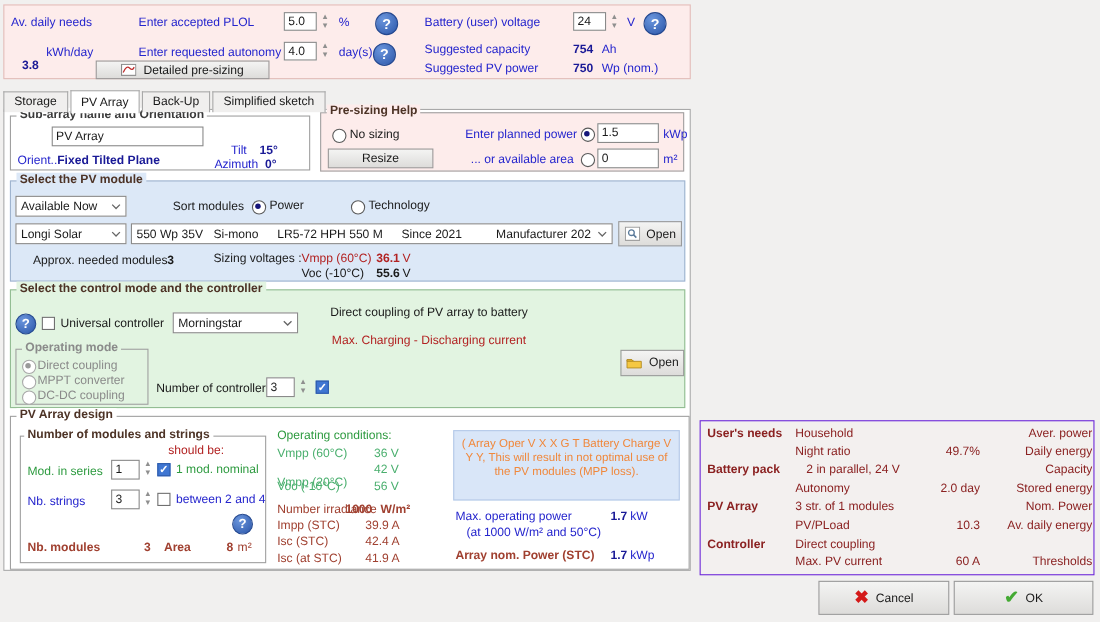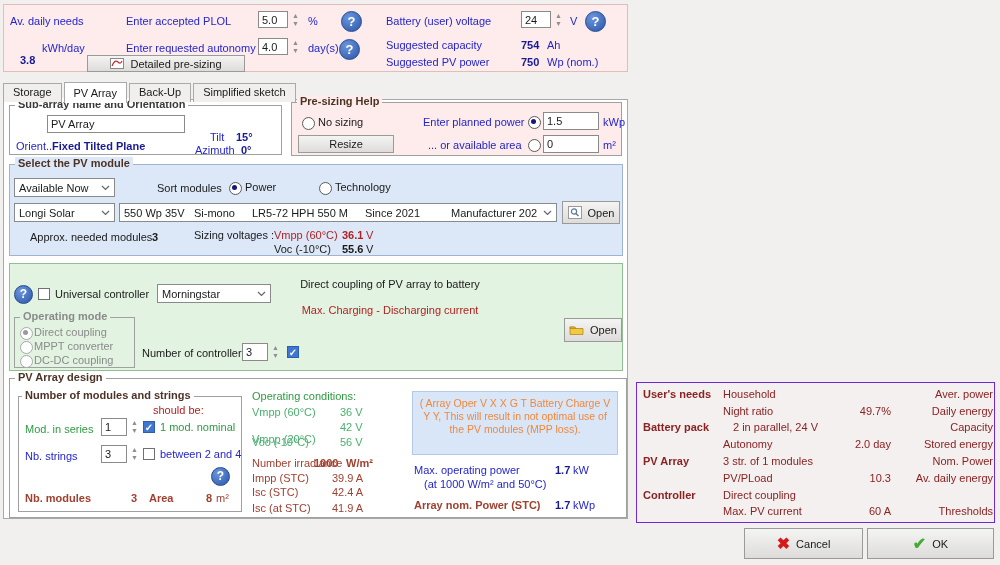--- a/index.html
+++ b/index.html
@@ -193,20 +193,21 @@
     <span class="t" style="left:184px;top:64px;">Sizing voltages :</span>
     <span class="t red" style="left:264px;top:64px;">Vmpp (60°C)</span>
     <span class="t redb" style="left:332px;top:64px;">36.1</span>
     <span class="t red" style="left:356px;top:64px;">V</span>
     <span class="t" style="left:264px;top:78px;">Voc (-10°C)</span>
     <span class="t" style="left:332px;top:78px;font-weight:bold;">55.6</span>
     <span class="t" style="left:356px;top:78px;">V</span>
   </div>
 
   <div class="sect" style="left:5px;top:163px;width:614px;height:108px;background:#e2f4e1;border-color:#93bd93;">
+    <span class="legend" style="background:#e2f4e1;">Select the control mode and the controller</span>
     <span class="help small" style="left:4px;top:21px;">?</span>
     <span class="cb" style="left:28px;top:24px;"></span>
     <span class="t" style="left:45px;top:24px;">Universal controller</span>
     <div class="combo" style="left:147px;top:20px;width:114px;height:19px;">
       <span>Morningstar</span>
       <span class="chev">
           <svg width="9" height="6">
             <polyline points="1,1 4.5,4.5 8,1" fill="none" stroke="#666" stroke-width="1.2"></polyline>
           </svg>
         </span>

